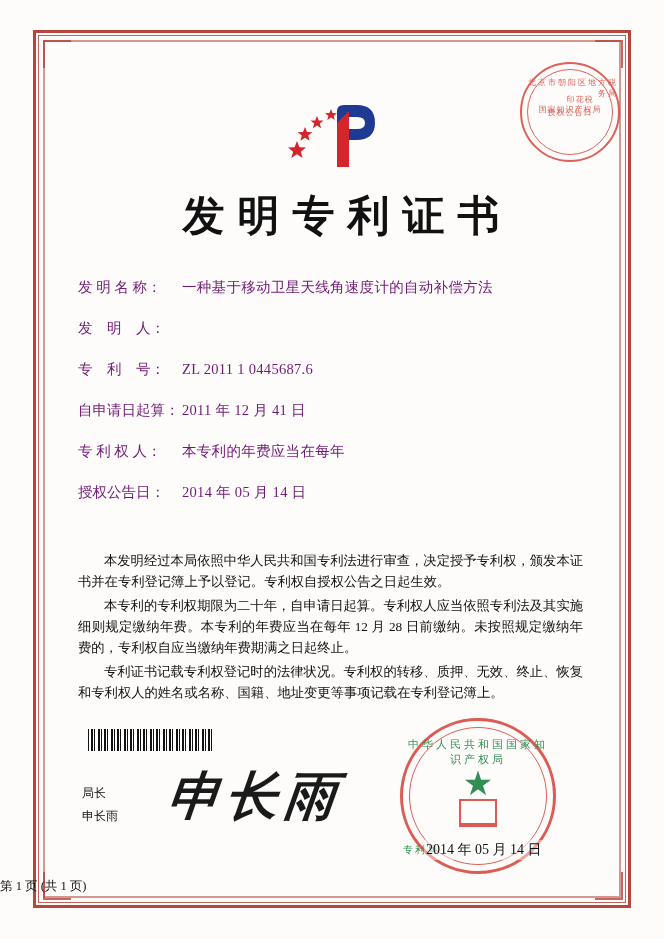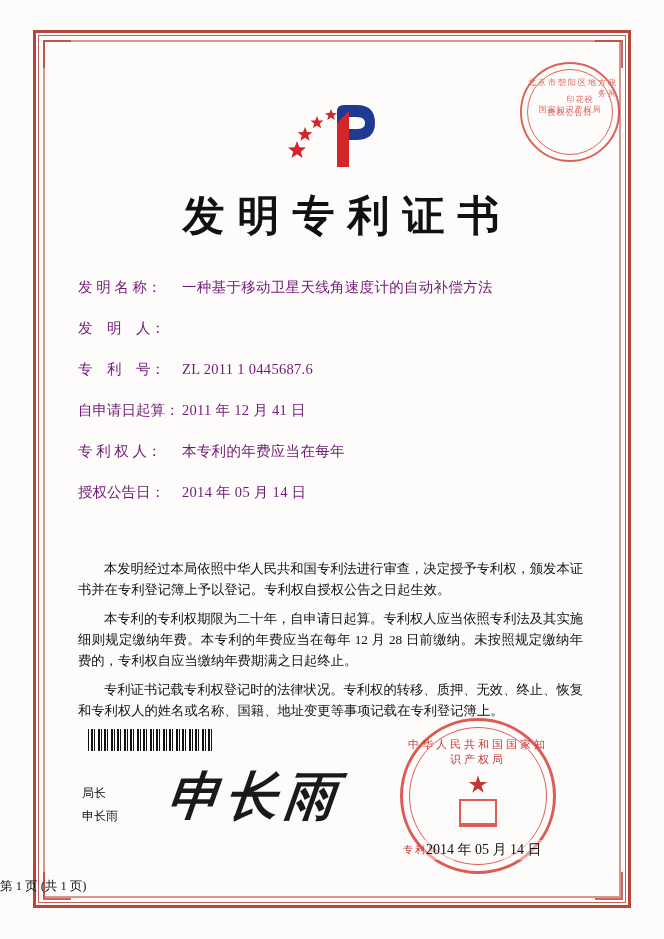--- a/index.html
+++ b/index.html
@@ -161,21 +161,21 @@
     position: absolute;
     left: 78px;
     top: 550px;
     width: 505px;
     font-size: 13.3px;
     line-height: 21px;
     color: #111;
     text-align: justify;
   }
   .body-text p {
-    margin: 8px 0 3px 0;
+    margin: 0 0 3px 0;
     text-indent: 26px;
   }
 
   
   .barcode {
     position: absolute;
     left: 88px;
     top: 729px;
     width: 126px;
     height: 22px;
@@ -211,23 +211,23 @@
 
   
   .stamp-main {
     position: absolute;
     left: 400px;
     top: 718px;
     width: 150px;
     height: 150px;
     border-radius: 50%;
     border: 3px solid #d8473f;
-    color: #b91c1c;
+    color: #15803d;
     opacity: .88;
-    font-family: Liberation Mono, monospace;
+    font-family: Liberation Serif, serif;
   }
   .stamp-main .ring2 {
     position: absolute;
     left: 6px; top: 6px; right: 6px; bottom: 6px;
     border: 1px solid #d8473f;
     border-radius: 50%;
   }
   .stamp-main .star {
     position: absolute;
     left: 50%;

